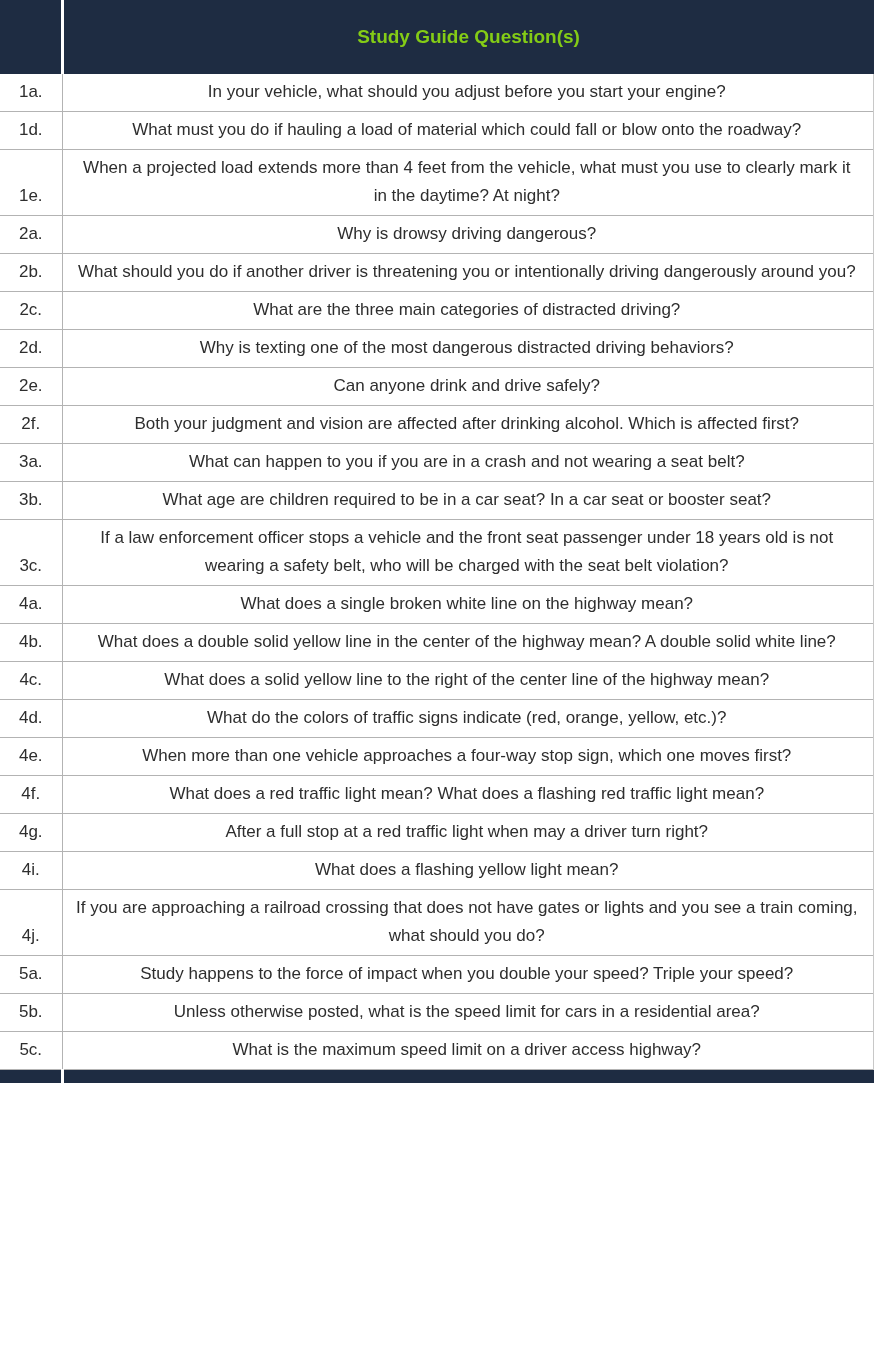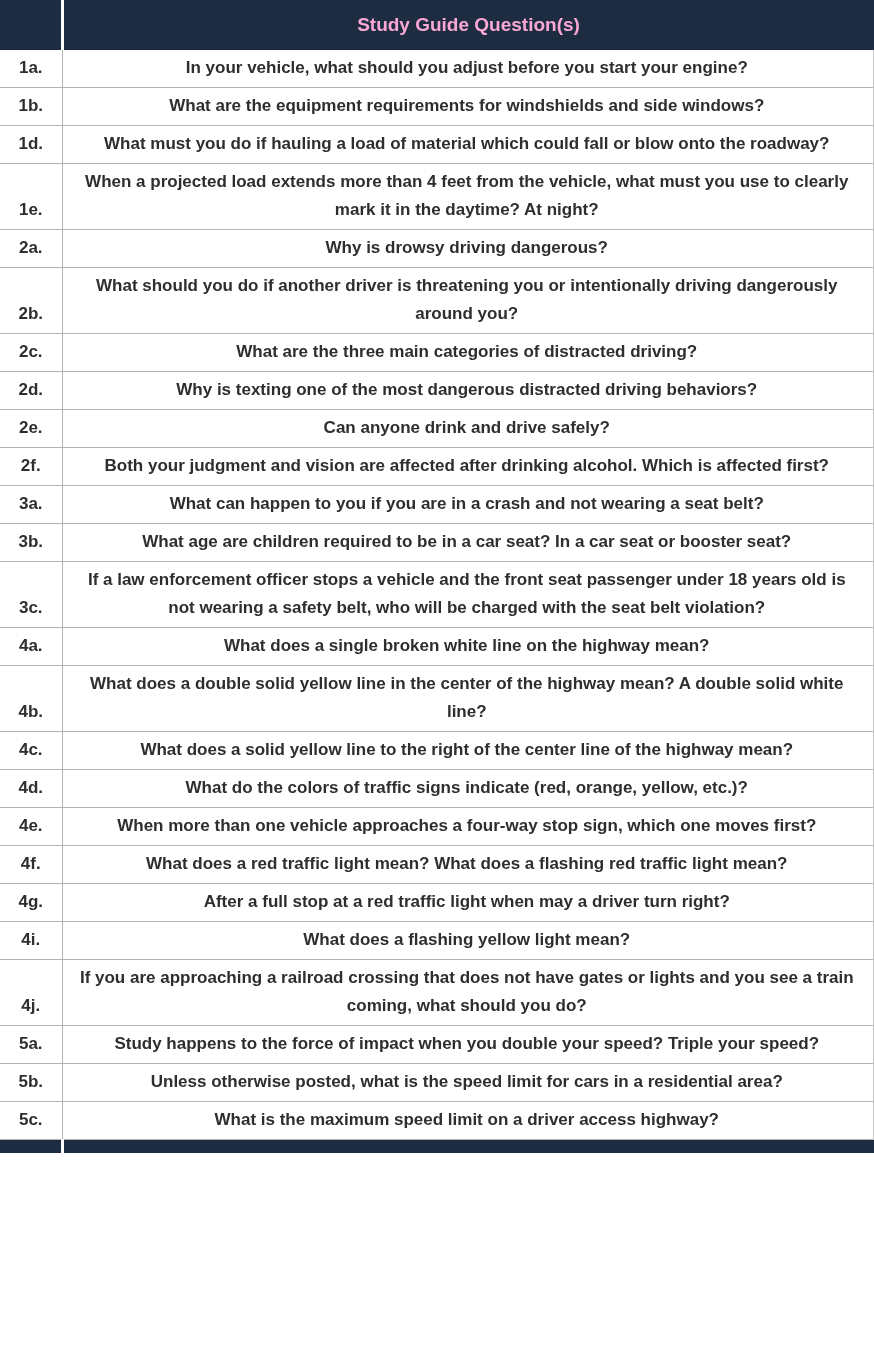--- a/index.html
+++ b/index.html
@@ -21,40 +21,39 @@
   }
   table.study-guide {
     width: 100%;
     border-collapse: collapse;
     table-layout: fixed;
   }
   col.num-col { width: 62px; }
   
   thead th {
     background: #1e2c42;
-    color: #f9a8d4;
+    color: #84cc16;
     height: 50px;
-    padding: 0;
+    padding: 12px;
     font-size: 19px;
     font-weight: bold;
     vertical-align: middle;
   }
   thead th.num-head {
     border-right: 3px solid #ffffff;
   }
   
   tbody tr {
     border-bottom: 1px solid #b3b3b3;
   }
   tbody td {
     font-size: 17px;
     line-height: 28px;
     vertical-align: bottom;
     border-right: 1px solid #b3b3b3;
-    font-weight: bold;
   }
   tbody td.num {
     text-align: center;
     padding: 4px 2px 5px 2px;
     vertical-align: bottom;
   }
   tbody td.question {
     padding: 4px 14px 5px 12px;
     text-align: center;
     vertical-align: middle;
@@ -85,24 +84,20 @@
         <th>Study Guide Question(s)</th>
       </tr>
     </thead>
     <tbody>
 
   <tr>
     <td class="num">1a.</td>
     <td class="question">In your vehicle, what should you adjust before you start your engine?</td>
   </tr>
 
-  <tr>
-    <td class="num">1b.</td>
-    <td class="question">What are the equipment requirements for windshields and side windows?</td>
-  </tr>
 
 
   <tr>
     <td class="num">1d.</td>
     <td class="question">What must you do if hauling a load of material which could fall or blow onto the roadway?</td>
   </tr>
 
   <tr>
     <td class="num">1e.</td>
     <td class="question">When a projected load extends more than 4 feet from the vehicle, what must you use to clearly mark it in the daytime? At night?</td>

